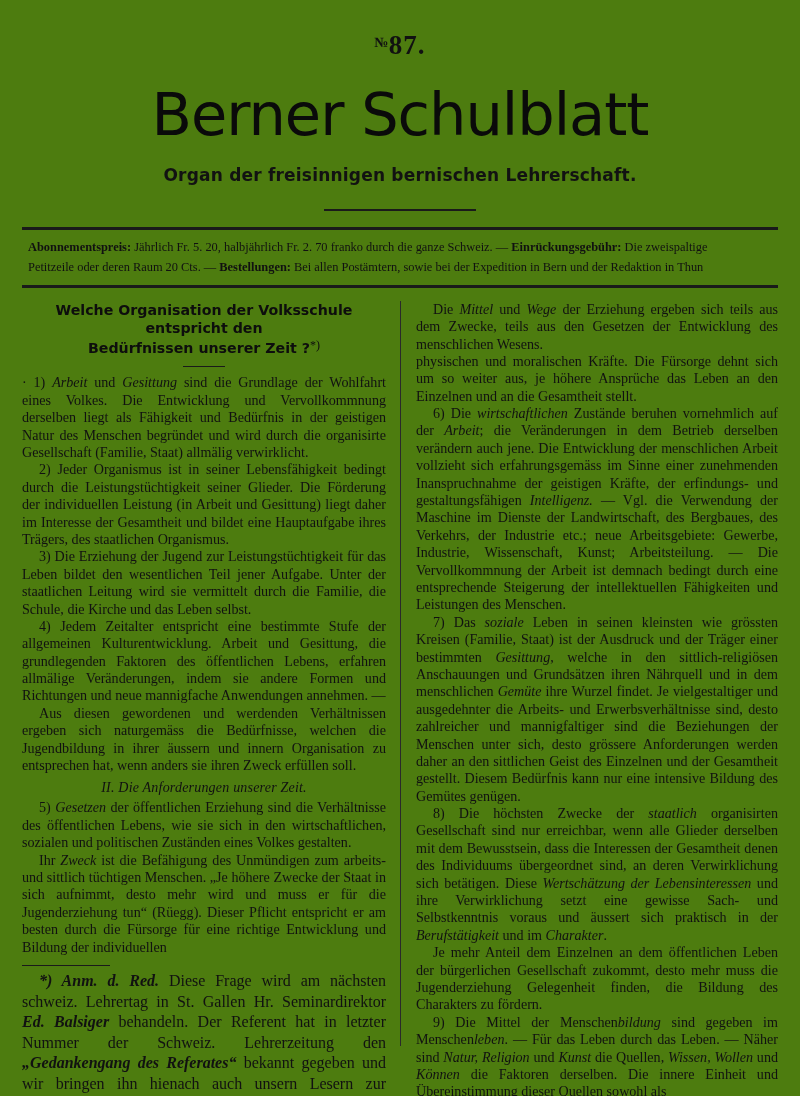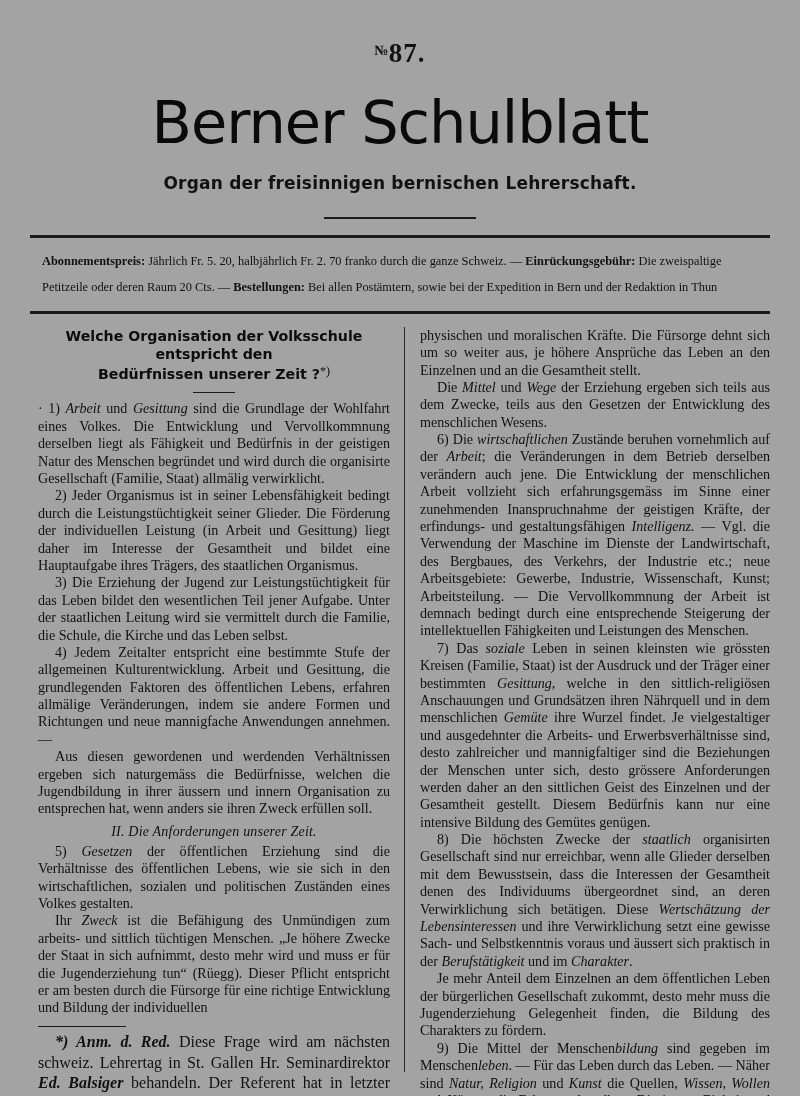--- a/index.html
+++ b/index.html
@@ -10,24 +10,24 @@
   }
   body {
     font-family: "Liberation Serif", serif;
     color: #111111;
   }
   .page {
     position: relative;
     width: 800px;
     height: 1096px;
     margin: 0 auto;
-    background: #a3a3a3;
+    background: #4d7c0f;
     overflow: hidden;
     box-sizing: border-box;
-    padding: 16px;
+    padding: 8px;
   }
 
   
   .issue-no {
     text-align: center;
     font-family: "Liberation Serif", serif;
     font-weight: bold;
     font-size: 27px;
     letter-spacing: 1px;
     padding-top: 24px;
@@ -91,34 +91,34 @@
   }
 
   
   .subbox {
     margin: 16px 14px 0 14px;
     border-top: 3px solid #1a1a1a;
     border-bottom: 3px solid #1a1a1a;
     padding: 5px 2px 5px 2px;
   }
   .subbox p {
-    margin: 10px;
+    margin: 4px;
     font-family: "Liberation Serif", serif;
     font-size: 12.4px;
     line-height: 1.32;
     text-align: justify;
     color: #111;
   }
   .subbox b { font-weight: bold; }
 
   
   .columns {
     position: relative;
     display: flex;
-    margin: 13px 14px 0 22px;
+    margin: 13px 14px 0 14px;
     height: 745px;
     justify-content: space-between;
   }
   .col {
     width: 50%;
     box-sizing: border-box;
   }
   .col-left { padding-right: 14px; }
   .col-right { padding-left: 15px; border-left: 1px solid #2a2a2a; }
 
@@ -240,23 +240,23 @@
 
       <div class="footnote-wrap">
         <div class="fn-rule"></div>
         <p class="footnote"><b><i>*) Anm. d. Red.</i></b><span> Diese Frage wird am nächsten schweiz. Lehrertag in St. Gallen Hr. Seminardirektor </span><b><i>Ed. Balsiger</i></b><span> behandeln. Der Referent hat in letzter Nummer der Schweiz. Lehrerzeitung den </span><b><i>„Gedankengang des Referates“</i></b><span> bekannt gegeben und wir bringen ihn hienach auch unsern Lesern zur Kenntnis.</span></p>
       </div>
 
     </div>
 
     <div class="col col-right">
 
+      <p class="body-p"><span>Die </span><i>Mittel</i><span> und </span><i>Wege</i><span> der Erziehung ergeben sich teils aus dem Zwecke, teils aus den Gesetzen der Entwicklung des menschlichen Wesens.</span></p>
+
       <p class="body-p noind">physischen und moralischen Kräfte. Die Fürsorge dehnt sich um so weiter aus, je höhere Ansprüche das Leben an den Einzelnen und an die Gesamtheit stellt.</p>
-
-      <p class="body-p"><span>Die </span><i>Mittel</i><span> und </span><i>Wege</i><span> der Erziehung ergeben sich teils aus dem Zwecke, teils aus den Gesetzen der Entwicklung des menschlichen Wesens.</span></p>
 
       <p class="body-p"><span>6) Die </span><i>wirtschaftlichen</i><span> Zustände beruhen vornehmlich auf der </span><i>Arbeit</i><span>; die Veränderungen in dem Betrieb derselben verändern auch jene. Die Entwicklung der menschlichen Arbeit vollzieht sich erfahrungsgemäss im Sinne einer zunehmenden Inanspruchnahme der geistigen Kräfte, der erfindungs- und gestaltungsfähigen </span><i>Intelligenz.</i><span> — Vgl. die Verwendung der Maschine im Dienste der Landwirtschaft, des Bergbaues, des Verkehrs, der Industrie etc.; neue Arbeitsgebiete: Gewerbe, Industrie, Wissenschaft, Kunst; Arbeitsteilung. — Die Vervollkommnung der Arbeit ist demnach bedingt durch eine entsprechende Steigerung der intellektuellen Fähigkeiten und Leistungen des Menschen.</span></p>
 
       <p class="body-p"><span>7) Das </span><i>soziale</i><span> Leben in seinen kleinsten wie grössten Kreisen (Familie, Staat) ist der Ausdruck und der Träger einer bestimmten </span><i>Gesittung</i><span>, welche in den sittlich-religiösen Anschauungen und Grundsätzen ihren Nährquell und in dem menschlichen </span><i>Gemüte</i><span> ihre Wurzel findet. Je vielgestaltiger und ausgedehnter die Arbeits- und Erwerbsverhältnisse sind, desto zahlreicher und mannigfaltiger sind die Beziehungen der Menschen unter sich, desto grössere Anforderungen werden daher an den sittlichen Geist des Einzelnen und der Gesamtheit gestellt. Diesem Bedürfnis kann nur eine intensive Bildung des Gemütes genügen.</span></p>
 
       <p class="body-p"><span>8) Die höchsten Zwecke der </span><i>staatlich</i><span> organisirten Gesellschaft sind nur erreichbar, wenn alle Glieder derselben mit dem Bewusstsein, dass die Interessen der Gesamtheit denen des Individuums übergeordnet sind, an deren Verwirklichung sich betätigen. Diese </span><i>Wertschätzung der Lebensinteressen</i><span> und ihre Verwirklichung setzt eine gewisse Sach- und Selbstkenntnis voraus und äussert sich praktisch in der </span><i>Berufstätigkeit</i><span> und im </span><i>Charakter</i><span>.</span></p>
 
       <p class="body-p">Je mehr Anteil dem Einzelnen an dem öffentlichen Leben der bürgerlichen Gesellschaft zukommt, desto mehr muss die Jugenderziehung Gelegenheit finden, die Bildung des Charakters zu fördern.</p>
 
       <p class="body-p"><span>9) Die Mittel der Menschen</span><i>bildung</i><span> sind gegeben im Menschen</span><i>leben</i><span>. — Für das Leben durch das Leben. — Näher sind </span><i>Natur, Religion</i><span> und </span><i>Kunst</i><span> die Quellen, </span><i>Wissen, Wollen</i><span> und </span><i>Können</i><span> die Faktoren derselben. Die innere Einheit und Übereinstimmung dieser Quellen sowohl als</span></p>

